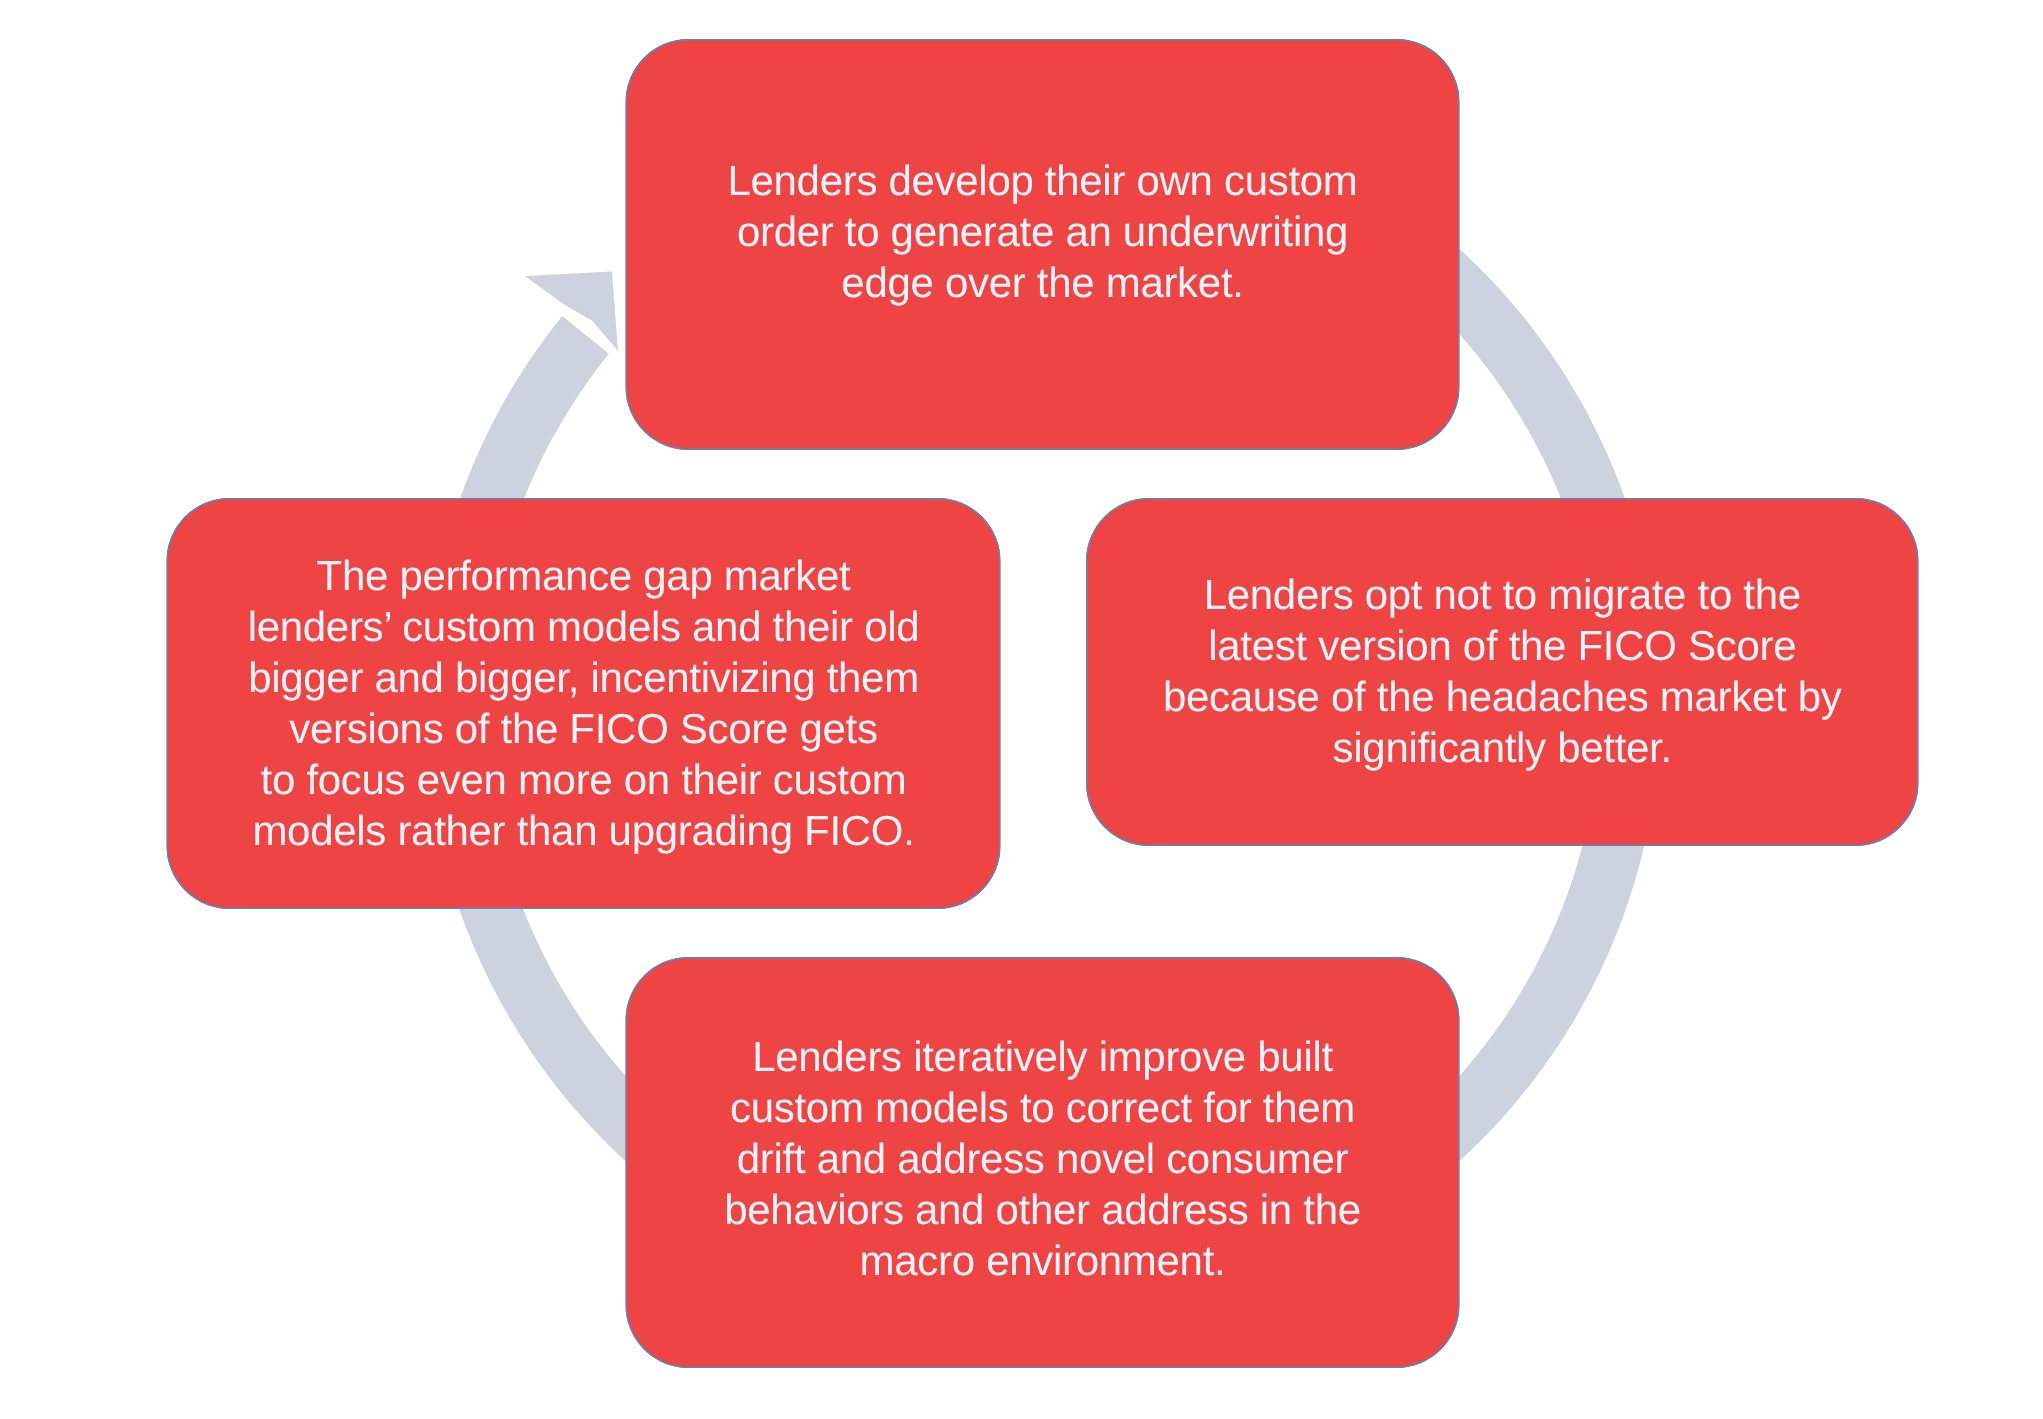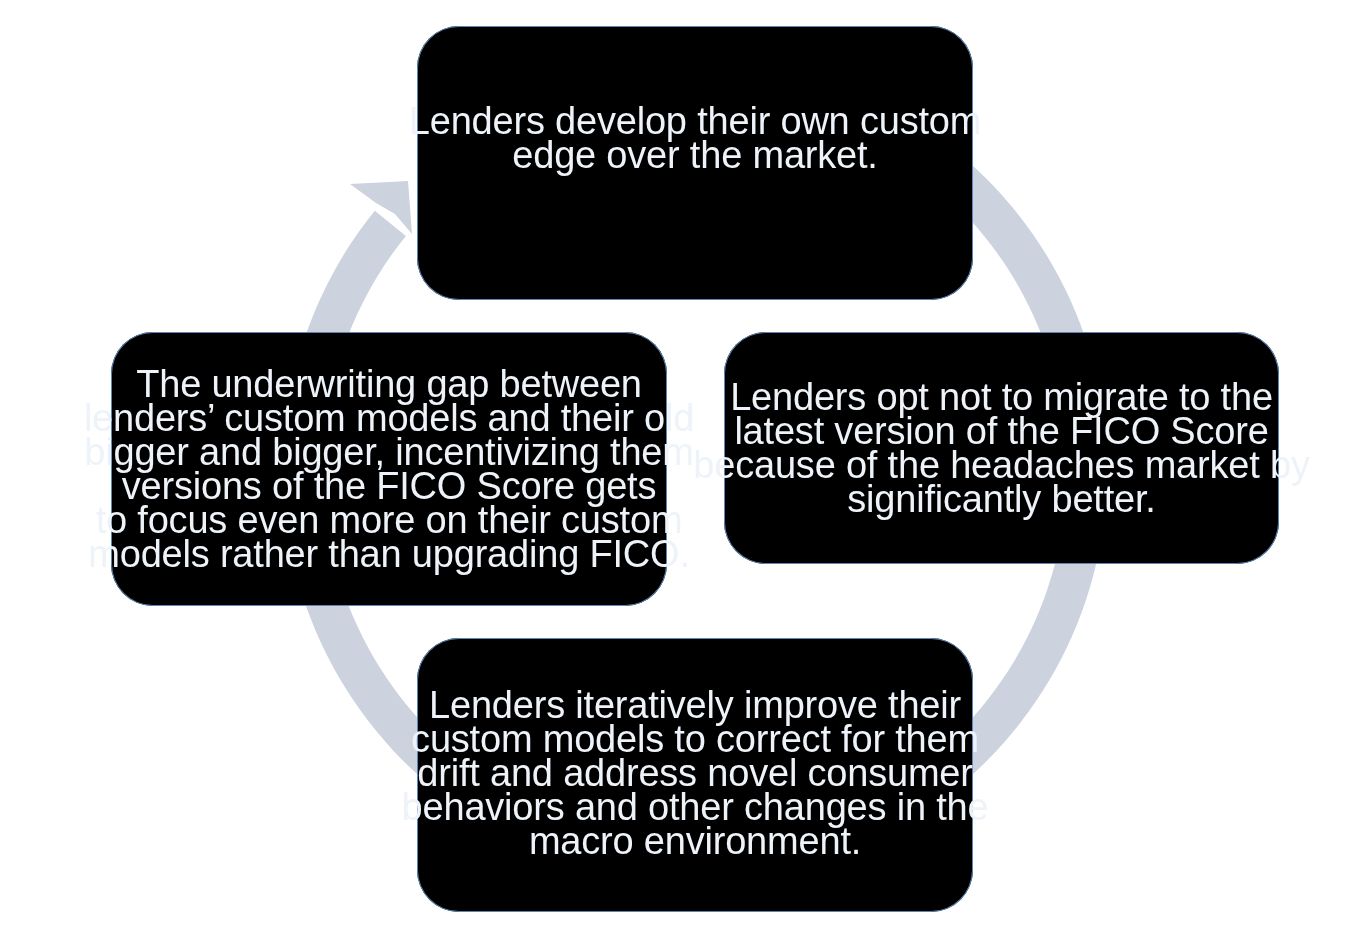--- a/index.html
+++ b/index.html
@@ -1,27 +1,27 @@
 <!DOCTYPE html>
 <html><head>
 <meta charset="utf-8">
 <style>
   html, body { margin: 0; padding: 0; background: #ffffff; }
   body { width: 1362px; height: 946px; position: relative; overflow: hidden;
          font-family: "Liberation Sans", "DejaVu Sans", sans-serif; }
   #ring { position: absolute; left: 0; top: 0; }
   .box {
     position: absolute;
-    background: #000000;
+    background: #ef4444;
     border-radius: 42px;
     box-sizing: border-box;
     display: flex; align-items: center; justify-content: center;
     text-align: center;
     color: #eef3f9;
-    font-size: 38px;
+    font-size: 28px;
     line-height: 34px;
     letter-spacing: -0.2px;
     padding: 0 22px;
     box-shadow: 0 0 0 1px #5a86b8 inset;
   }
   .box-top    { left: 417px; top: 26px;  width: 556px; height: 274px; align-items: flex-start; padding-top: 78px; }
   .box-left   { left: 111px; top: 332px; width: 556px; height: 274px; padding-top: 0; }
   .box-right  { left: 724px; top: 332px; width: 555px; height: 232px; }
   .box-bottom { left: 417px; top: 638px; width: 556px; height: 274px; align-items: flex-start; padding-top: 50px; }
   .box-text { display: block; }
@@ -31,45 +31,46 @@
 <body>
 
 <svg id="ring" width="1362" height="946" viewBox="0 0 1362 946">
   <path id="ring-path" fill="#ccd2de" d="M 476.67326313591957 120.60418438355248 A 412 412 0 1 1 374.815863879728 210.719998887467 L 405.9017023380068 235.89281452946048 A 372 372 0 1 0 497.87003370524775 154.52610822980955 Z"></path>
   <polygon id="ring-head" fill="#ccd2de" points="350,184 408,181 412,234 395,214 376,203"></polygon>
 </svg>
 
 <div class="box box-top">
   <div class="box-text">
     <span>Lenders develop their own custom</span>
+    <span>order to generate an underwriting</span>
     <span>edge over the market.</span>
   </div>
 </div>
 
 <div class="box box-right">
   <div class="box-text">
     <span>Lenders opt not to migrate to the</span>
     <span>latest version of the FICO Score</span>
     <span>because of the headaches market by</span>
     <span>significantly better.</span>
   </div>
 </div>
 
 <div class="box box-bottom">
   <div class="box-text">
-    <span>Lenders iteratively improve their</span>
+    <span>Lenders iteratively improve built</span>
     <span>custom models to correct for them</span>
     <span>drift and address novel consumer</span>
-    <span>behaviors and other changes in the</span>
+    <span>behaviors and other address in the</span>
     <span>macro environment.</span>
   </div>
 </div>
 
 <div class="box box-left">
   <div class="box-text">
-    <span>The underwriting gap between</span>
+    <span>The performance gap market</span>
     <span>lenders’ custom models and their old</span>
     <span>bigger and bigger, incentivizing them</span>
     <span>versions of the FICO Score gets</span>
     <span>to focus even more on their custom</span>
     <span>models rather than upgrading FICO.</span>
   </div>
 </div>
 
 </body></html>

